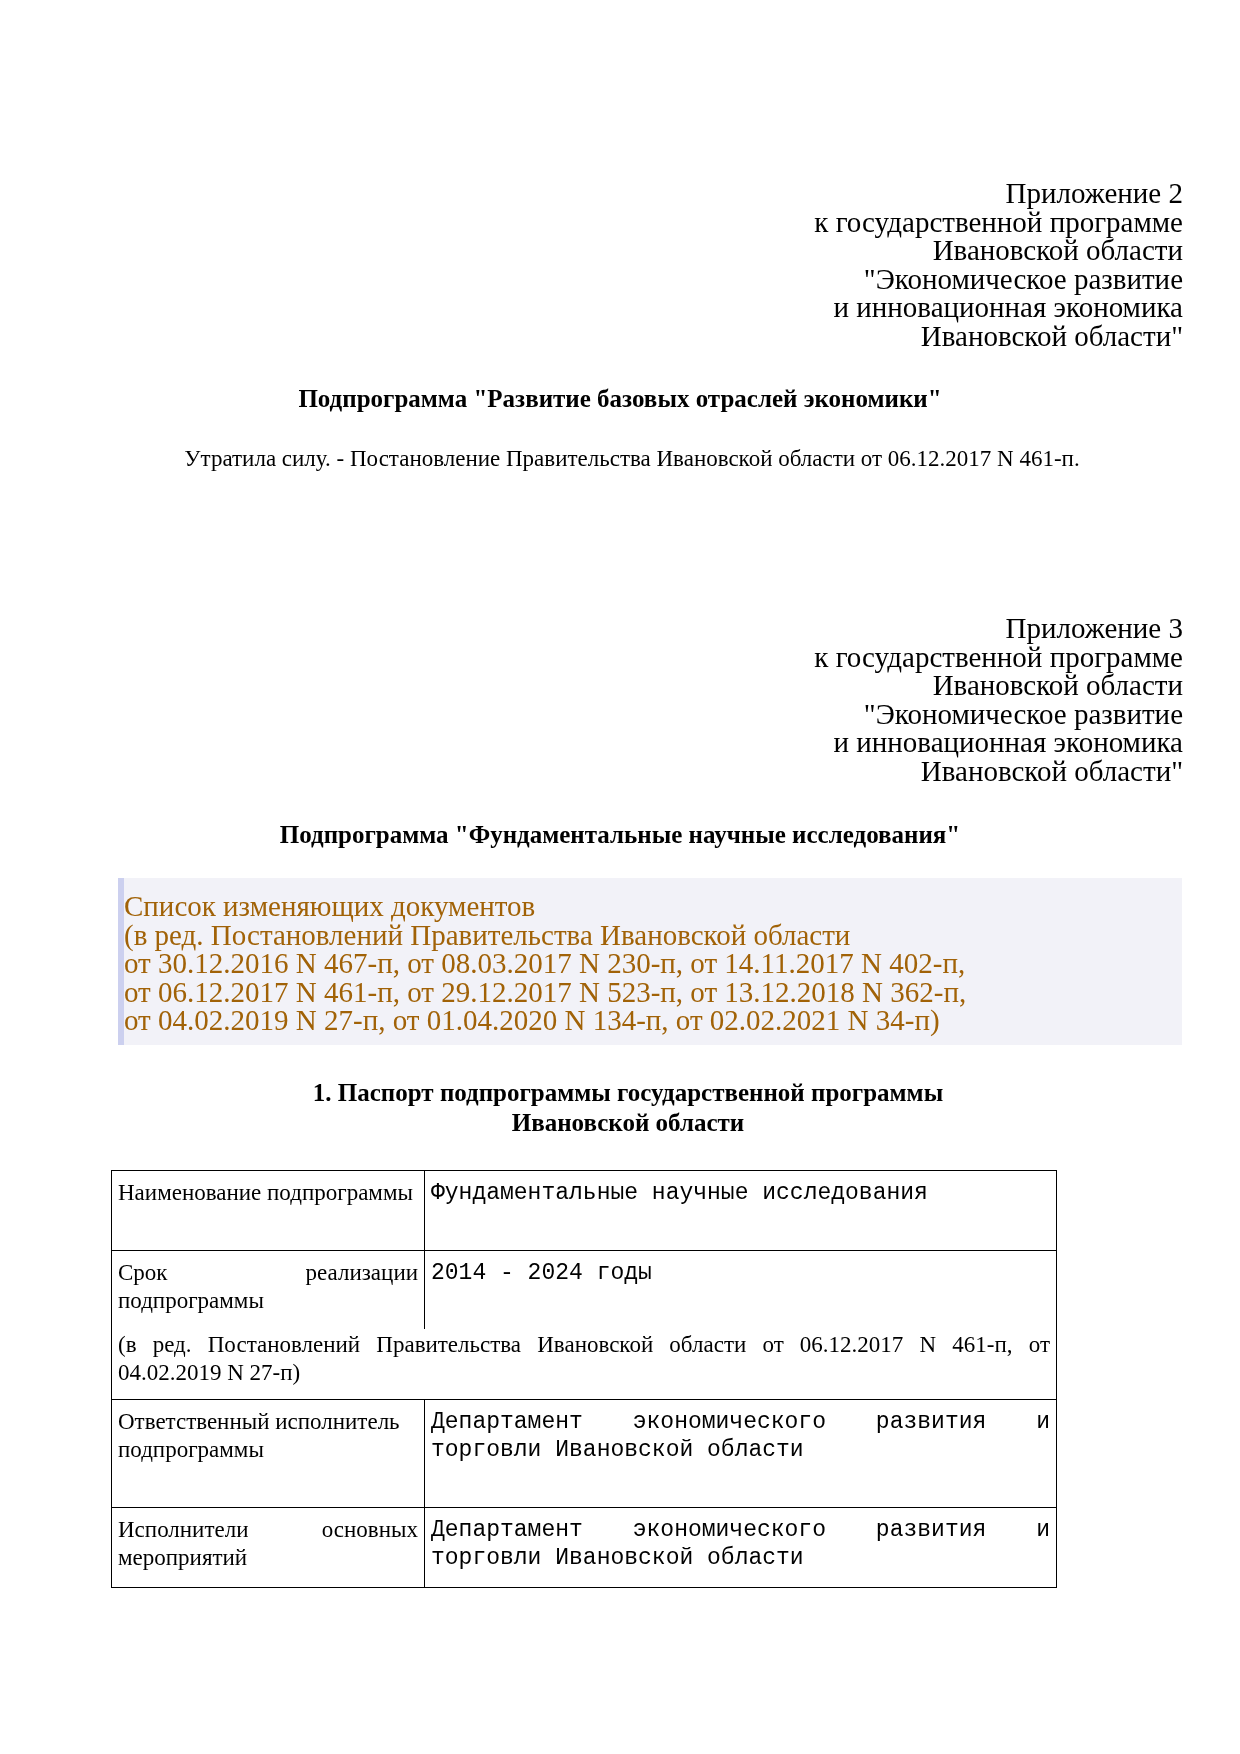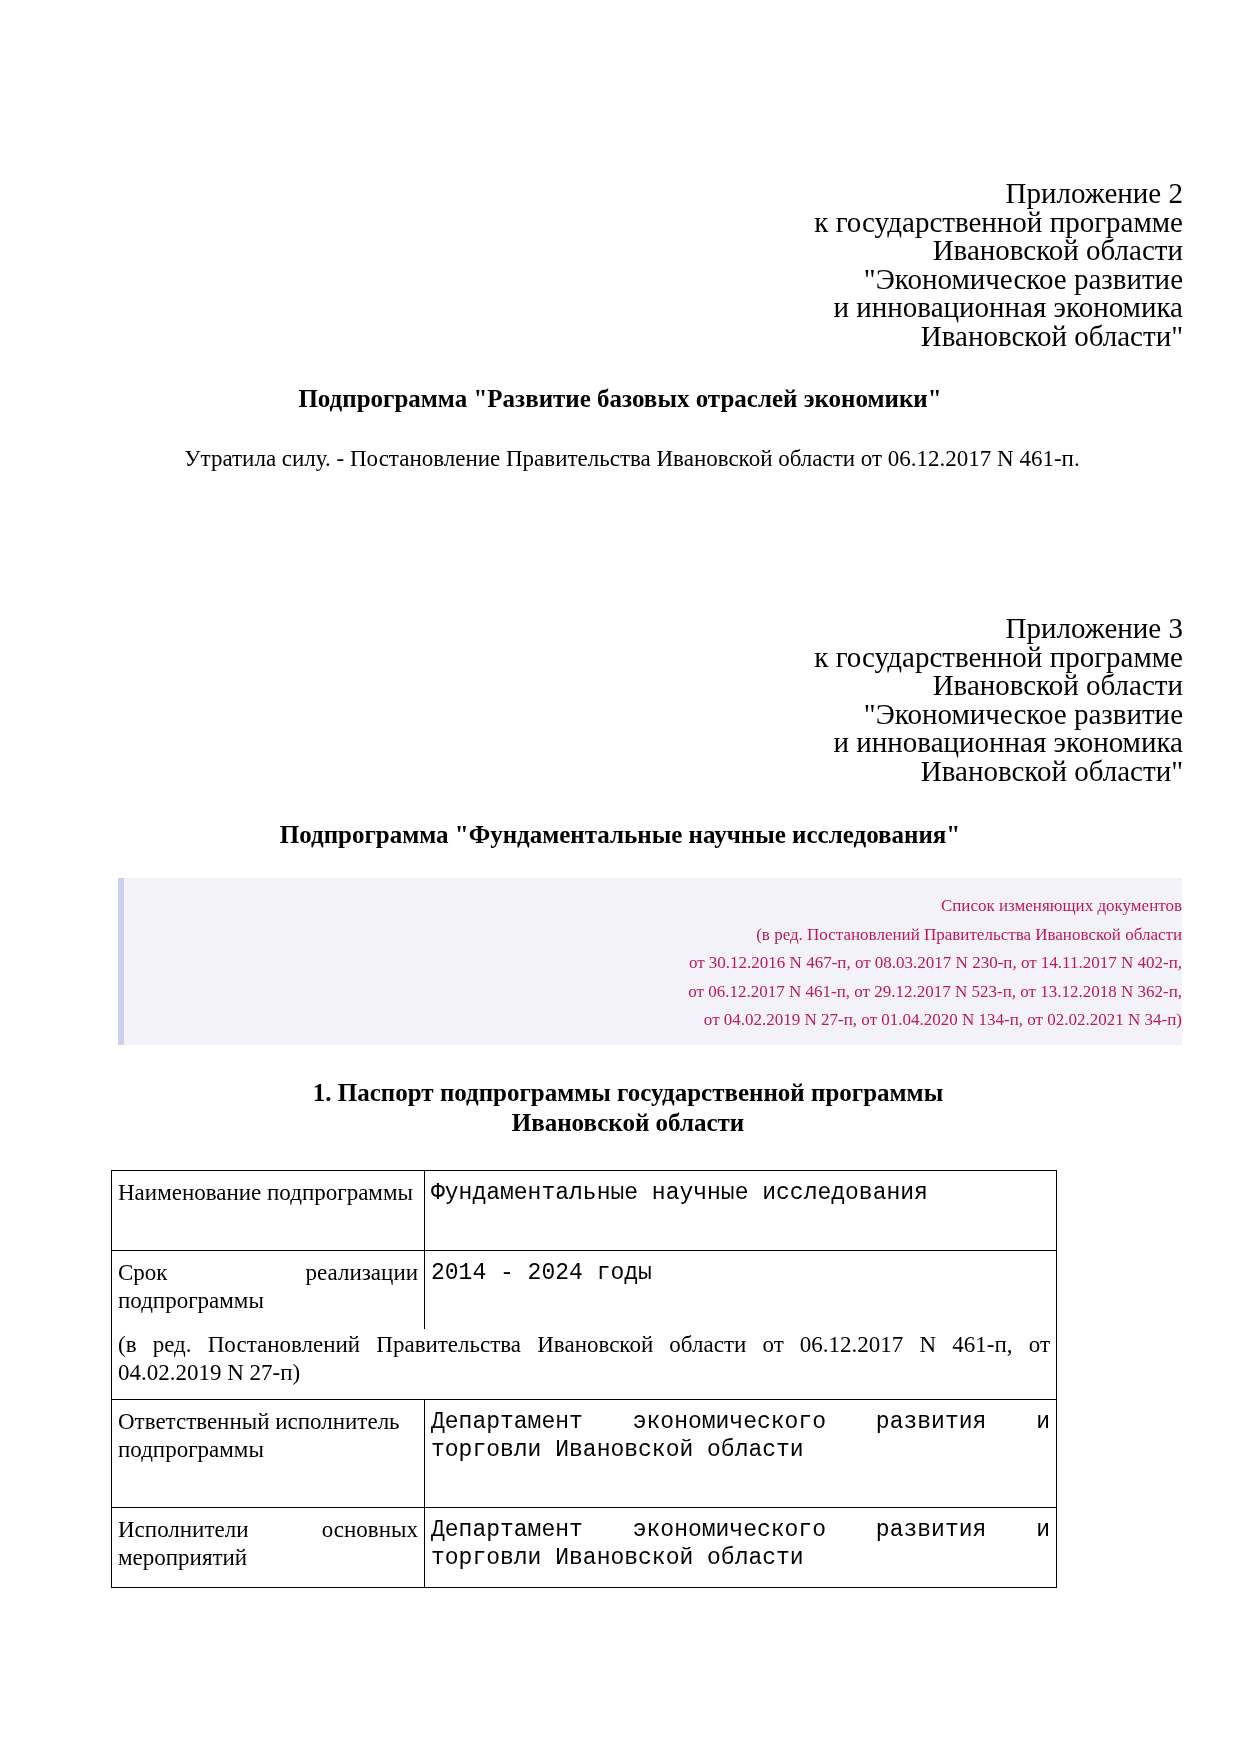--- a/index.html
+++ b/index.html
@@ -4,21 +4,21 @@
 <style>
   html, body { margin: 0; padding: 0; background: #ffffff; }
   body { width: 1240px; height: 1754px; position: relative; overflow: hidden;
          font-family: "Liberation Serif", "DejaVu Serif", serif; color: #000; }
   .appx { position: absolute; right: 57px; text-align: right; font-size: 29px; line-height: 28.5px; }
   .appx div { white-space: nowrap; }
   .title { position: absolute; left: 0; width: 1240px; text-align: center; font-weight: bold; font-size: 25px; line-height: 30px; }
   .lost { position: absolute; left: 12px; width: 1240px; text-align: center; font-size: 23px; line-height: 28px; }
   .changes { position: absolute; left: 118px; top: 878px; width: 1064px; height: 167px;
              background: #f2f2f8; border-left: 6px solid #ccd0ef; box-sizing: border-box;
-             text-align: right; color: #be185d; font-size: 17px; line-height: 28.5px; padding-top: 14px; }
+             text-align: left; color: #a16207; font-size: 29px; line-height: 28.5px; padding-top: 14px; }
   .sec { position: absolute; left: 0; width: 1240px; text-align: center; font-weight: bold; font-size: 25px; line-height: 30px; }
   table.passport { position: absolute; left: 111px; top: 1170px; width: 946px;
                    border-collapse: collapse; font-size: 23px; line-height: 28px; }
   table.passport td { border: 1.5px solid #000; vertical-align: top; padding: 8px 6px 12px 6px; }
   td.lbl { width: 300px; text-align: justify; text-align-last: justify; }
   td.lbl.nojust { text-align: left; text-align-last: left; }
   td.val { text-align: justify; font-family: Liberation Mono, monospace; }
   td.full { text-align: justify; border-top: none !important; }
   td.nobot { border-bottom: none !important; }
   .lastleft { text-align-last: left; }

